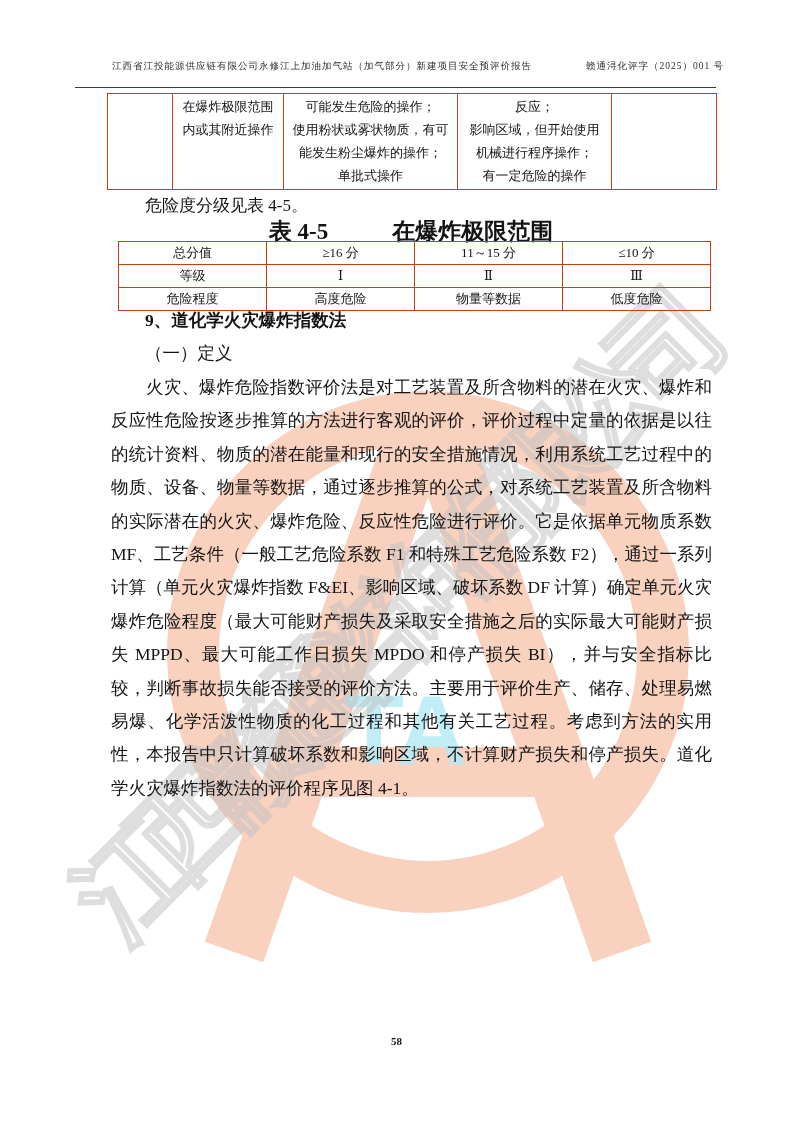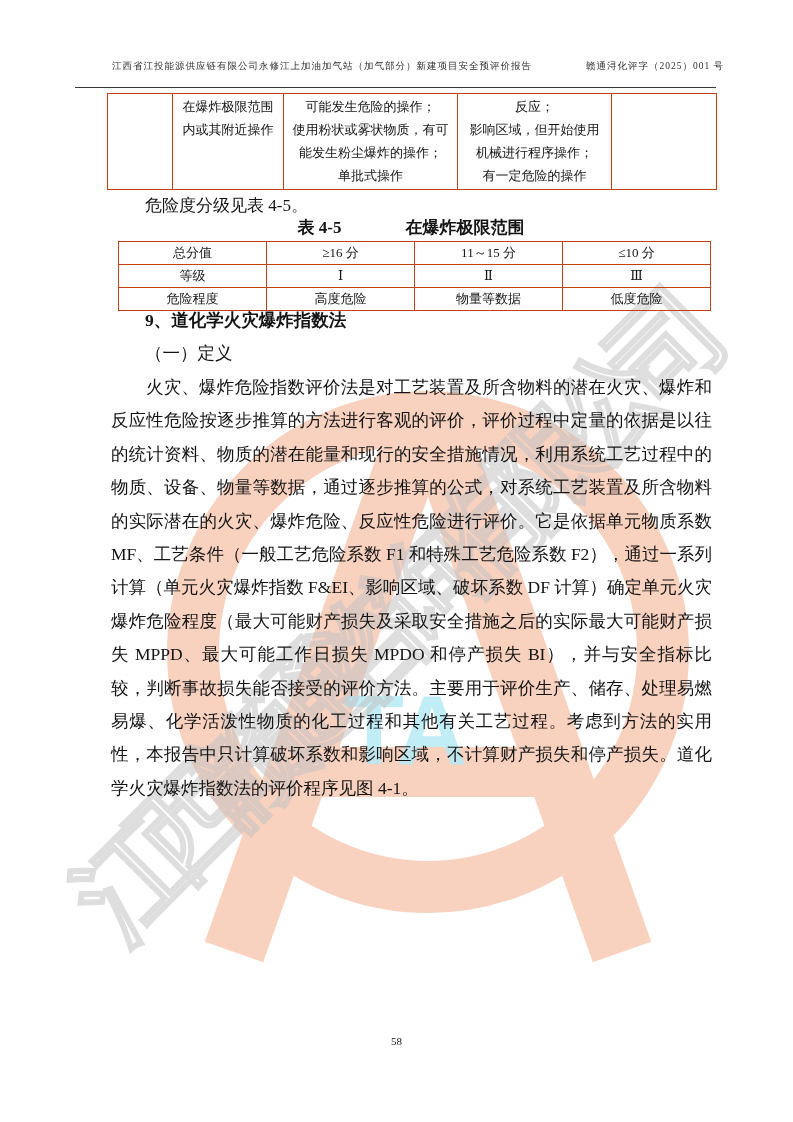--- a/index.html
+++ b/index.html
@@ -29,29 +29,29 @@
   td{border:1px solid #c2410c;padding:1px 2px;font-size:13px;line-height:23px;
      text-align:center;white-space:pre-line;overflow:hidden;}
   .tbl-cont{position:absolute;left:107px;top:93px;width:609px;height:97px;}
   .tbl-cont td{vertical-align:top;}
   .tbl45{position:absolute;left:118px;top:241px;width:592px;}
   .tbl45 td{height:20px;vertical-align:middle;line-height:18px;}
   
   .intro-line{position:absolute;left:111px;top:194px;width:600px;
     font-size:17px;text-indent:34px;z-index:2;}
   .tbl-caption{position:absolute;left:111px;top:216px;width:600px;display:flex;
-    justify-content:center;gap:64px;font-size:17px;font-weight:700;z-index:2;}
+    justify-content:center;gap:64px;font-size:23px;font-weight:700;z-index:2;}
   .sec-heading{position:absolute;left:145px;top:308px;font-size:17.5px;font-weight:700;z-index:2;}
   .sub-heading{position:absolute;left:145px;top:341px;font-size:17.5px;z-index:2;}
   .body-par{
     position:absolute;left:111px;top:371px;width:601px;z-index:2;
     font-size:17.5px;line-height:33.4px;text-align:justify;text-indent:35px;
   }
   .page-number{position:absolute;left:0;top:1035px;width:793px;text-align:center;
-    font-size:11px;font-weight:400;z-index:2;}
+    font-size:11px;font-weight:700;z-index:2;}
 </style>
 </head>
 <body>
 
 <div class="page">
 
   <svg class="wm-logo" viewBox="0 0 564 640" aria-hidden="true">
     <circle cx="280" cy="300" r="235" fill="none" stroke="#f2a580" stroke-width="52"></circle>
     <line x1="280" y1="52" x2="86" y2="600" stroke="#f2a580" stroke-width="62"></line>
     <line x1="280" y1="52" x2="474" y2="600" stroke="#f2a580" stroke-width="62"></line>

